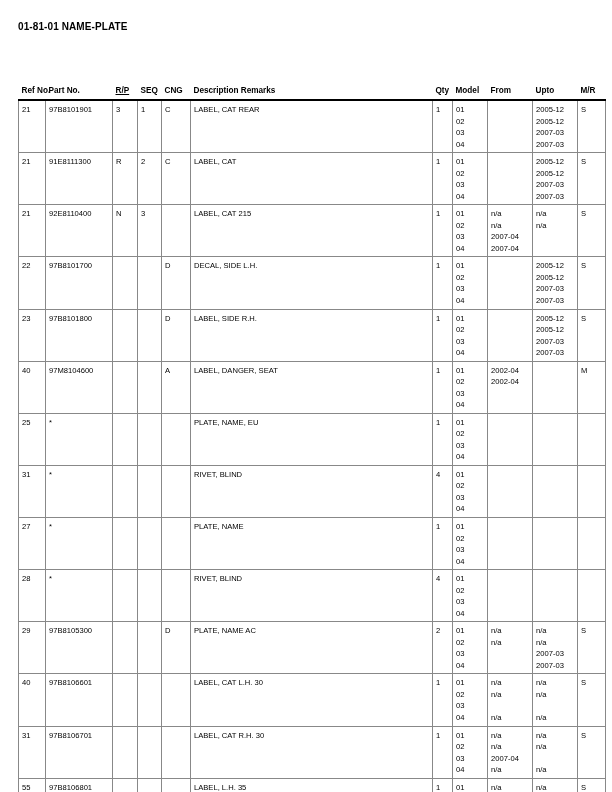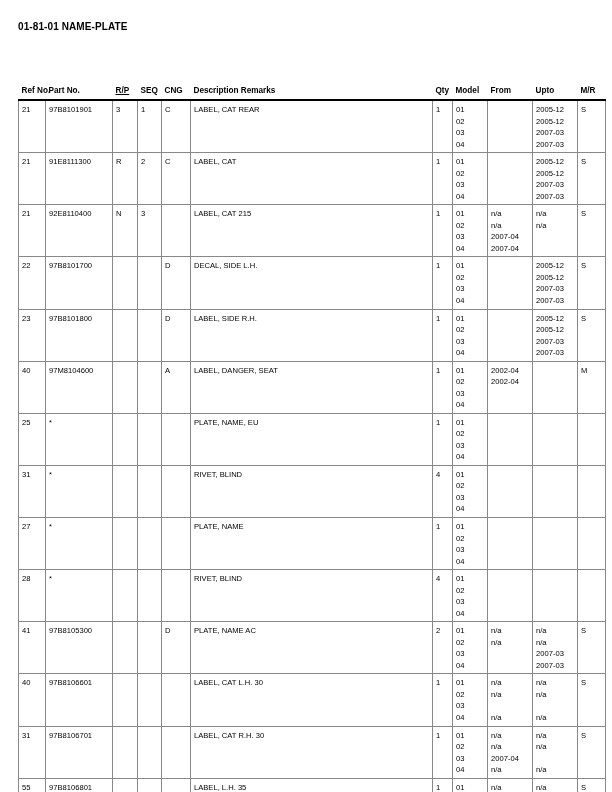--- a/index.html
+++ b/index.html
@@ -475,21 +475,21 @@
               <span class="stack">
                 <span>&nbsp;</span>
                 <span>&nbsp;</span>
                 <span>&nbsp;</span>
                 <span>&nbsp;</span>
               </span>
             </td>
             <td class="c-mr"><span class="cell-text"></span></td>
           </tr>
           <tr>
-            <td class="c-ref"><span class="cell-text">41</span></td>
+            <td class="c-ref"><span class="cell-text">29</span></td>
             <td class="c-part"><span class="cell-text">97B8105300</span></td>
             <td class="c-rp"><span class="cell-text"></span></td>
             <td class="c-seq"><span class="cell-text"></span></td>
             <td class="c-cng"><span class="cell-text">D</span></td>
             <td class="c-desc"><span class="cell-text">PLATE, NAME AC</span></td>
             <td class="c-qty"><span class="cell-text">2</span></td>
             <td class="c-model">
               <span class="stack">
                 <span>01</span>
                 <span>02</span>

